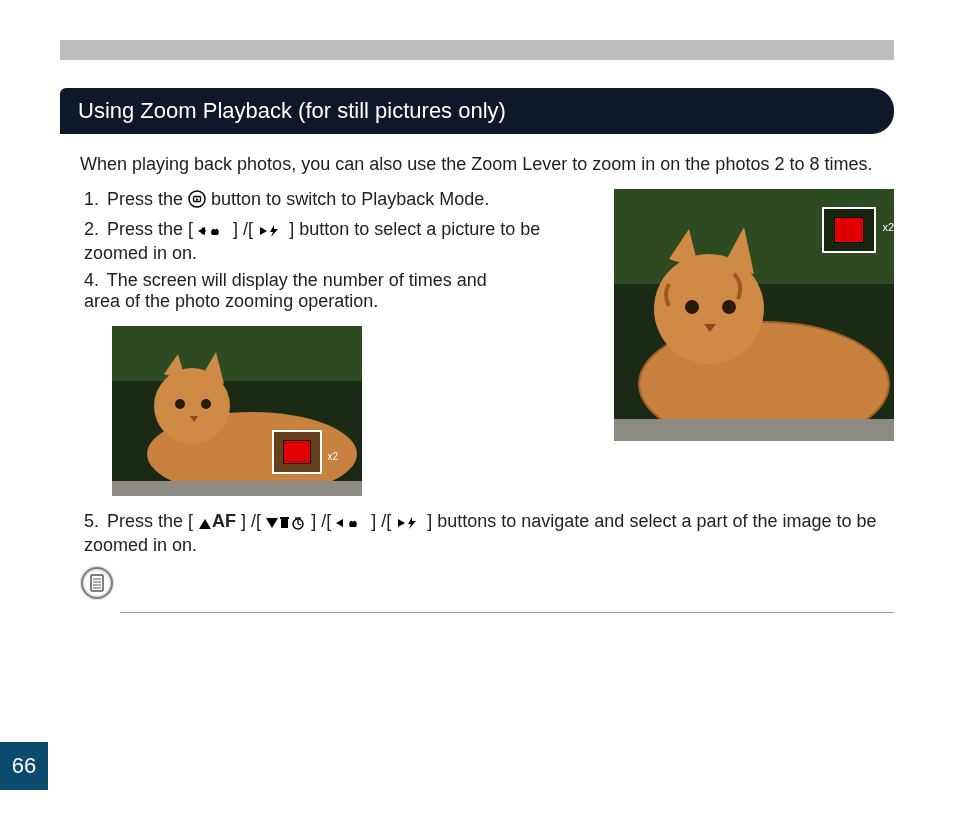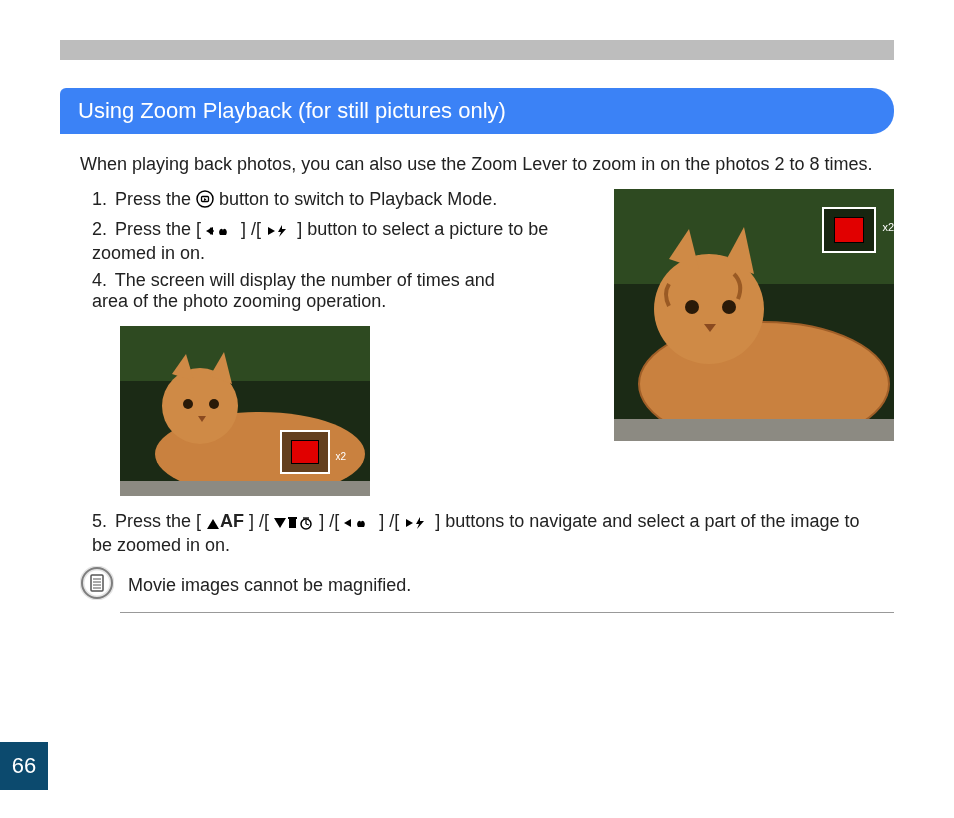--- a/index.html
+++ b/index.html
@@ -15,41 +15,41 @@
     position: relative;
     box-sizing: border-box;
     padding: 40px 60px 30px 60px;
   }
   .top-bar {
     height: 20px;
     background: #bdbdbd;
     margin: 0 0 28px 0;
   }
   .section-header {
-    background: #3b82f6;
+    background: #0f172a;
     color: #fff;
     font-size: 22px;
     padding: 10px 18px;
     border-top-left-radius: 6px;
     border-top-right-radius: 22px;
     border-bottom-right-radius: 22px;
     margin-bottom: 20px;
   }
   .intro {
     font-size: 18px;
     margin: 4px 0 14px 20px;
   }
   .steps {
     list-style: none;
     padding: 0 0 0 20px;
     margin: 0;
     font-size: 18px;
   }
   .steps > li {
-    margin: 6px 12px;
+    margin: 6px 4px;
     position: relative;
   }
   .steps .num {
     display: inline-block;
     width: 18px;
   }
   .icon {
     display: inline-block;
     vertical-align: -3px;
   }
@@ -242,21 +242,20 @@
       <svg width="34" height="34" viewBox="0 0 34 34">
         <circle cx="17" cy="17" r="15" fill="none" stroke="#555" stroke-width="2"></circle>
         <circle cx="17" cy="17" r="15" fill="none" stroke="#bbb" stroke-width="5" stroke-opacity="0.4"></circle>
         <rect x="11" y="9" width="12" height="16" rx="1" fill="none" stroke="#555" stroke-width="1.5"></rect>
         <line x1="13" y1="13" x2="21" y2="13" stroke="#555" stroke-width="1"></line>
         <line x1="13" y1="16" x2="21" y2="16" stroke="#555" stroke-width="1"></line>
         <line x1="13" y1="19" x2="21" y2="19" stroke="#555" stroke-width="1"></line>
         <line x1="13" y1="22" x2="21" y2="22" stroke="#555" stroke-width="1"></line>
       </svg>
     </span>
-    <span style="font-size:18px;">Movie images cannot be magnified.</span>
   </div>
 
   <div class="content-bottom">
     <hr class="bottom-rule">
   </div>
 
   <div class="page-number">66</div>
 </div>
 
 </body></html>

